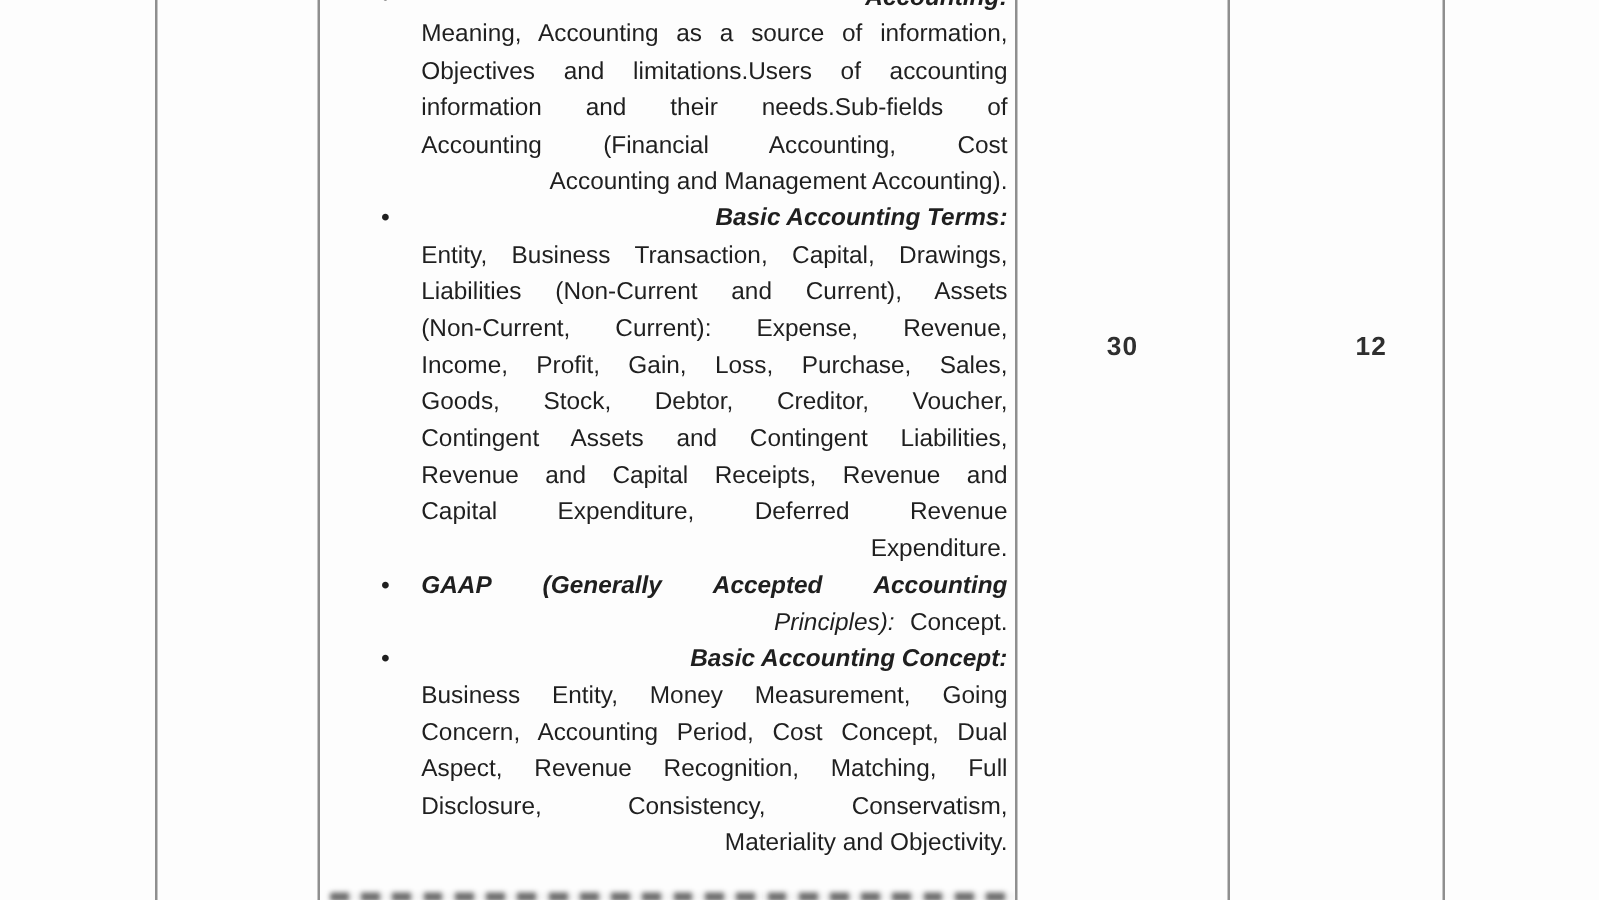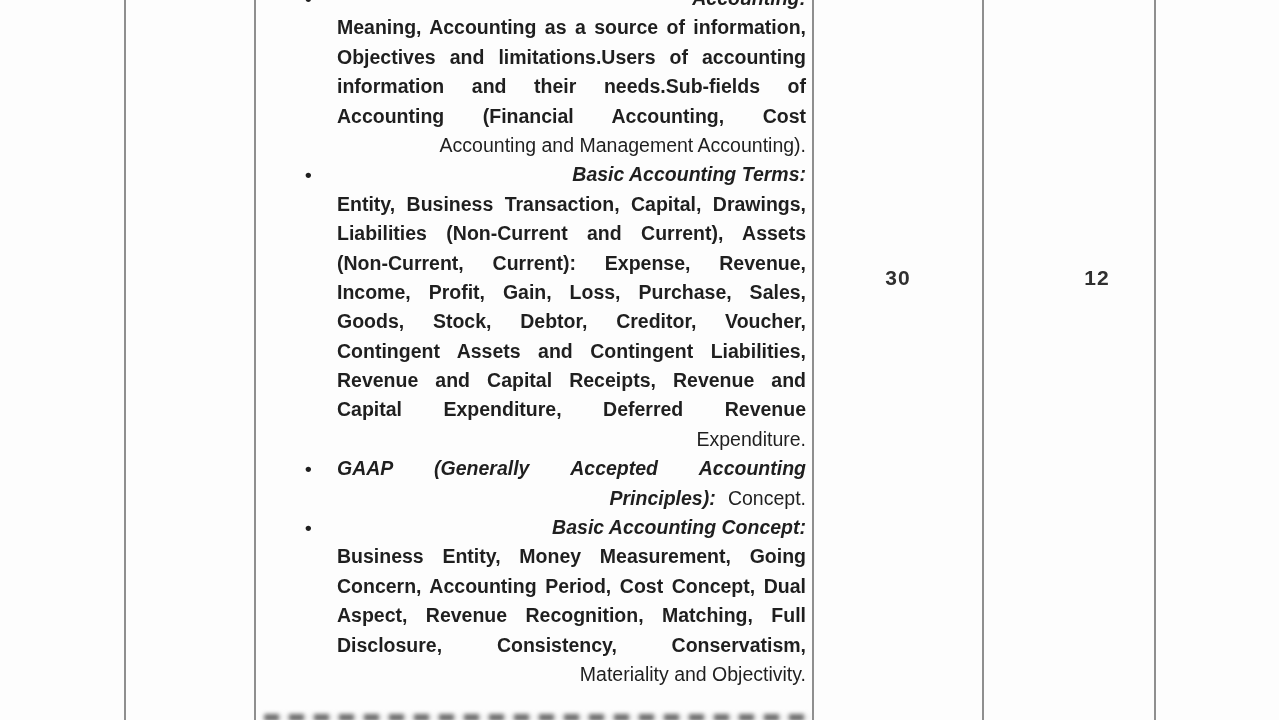--- a/index.html
+++ b/index.html
@@ -41,28 +41,27 @@
   }
   .ln {
     position: relative;
     height: 29.4px;
     text-align: right;
   }
   .ln.jst {
     text-align: justify;
     text-align-last: justify;
     text-justify: inter-word;
-    font-weight: bold;
   }
   .ln.hdr {
     font-weight: bold;
     font-style: italic;
   }
   .hdr-inline {
-    font-weight: bold;
+    font-weight: normal;
     font-style: italic;
   }
   .rest-inline {
     margin-left: 0.35em;
     margin-top: 44px;
   }
   .bullet {
     position: absolute;
     left: -32px;
     top: 0;

